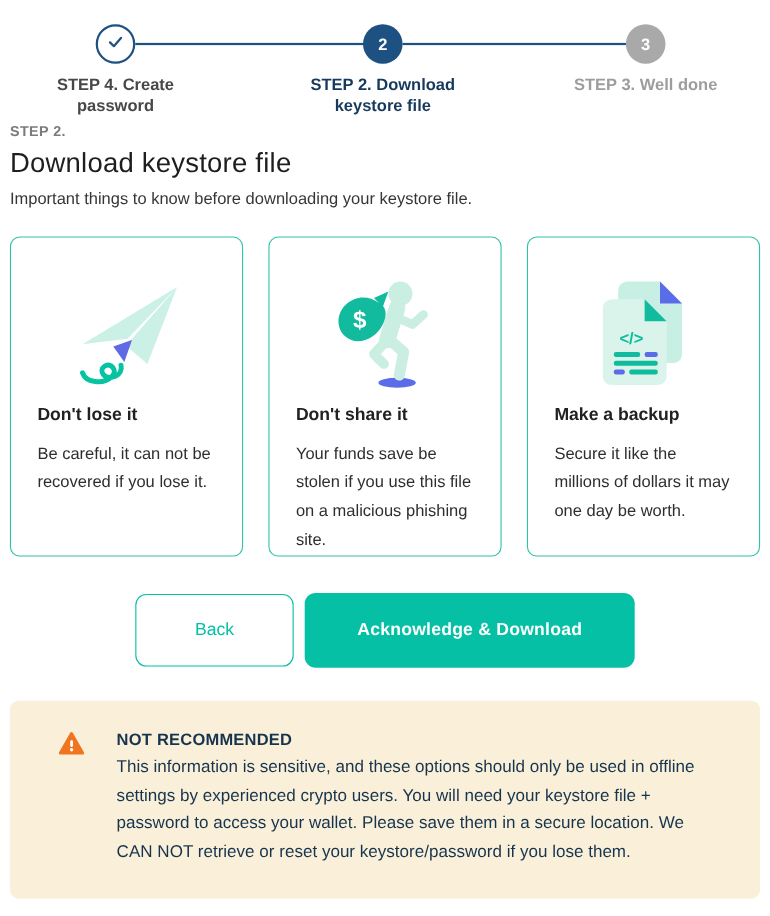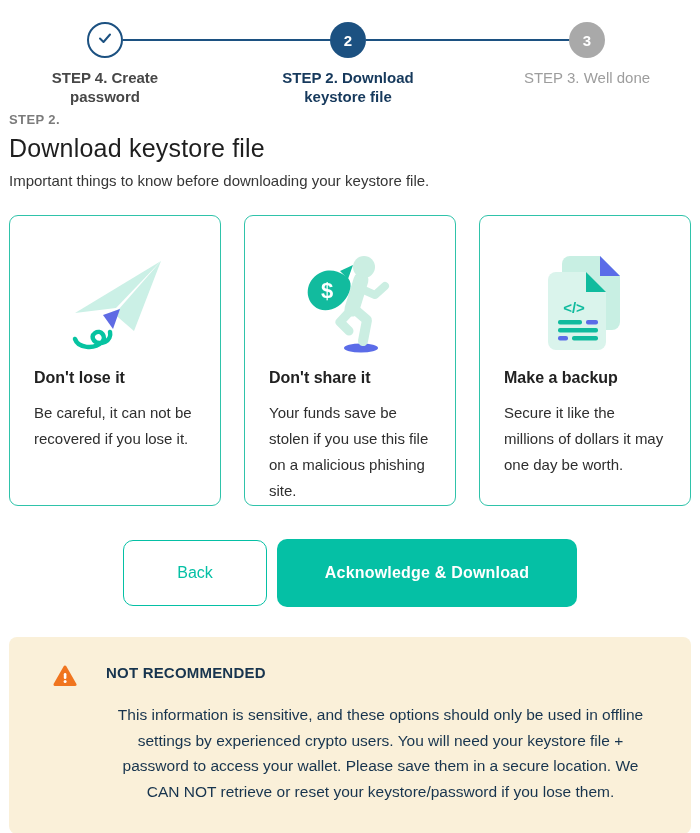--- a/index.html
+++ b/index.html
@@ -13,21 +13,21 @@
   .step-line.l2 { left: 366px; width: 204px; }
   .step-circle { position: absolute; top: 22px; width: 36px; height: 36px; border-radius: 50%;
                  display: flex; align-items: center; justify-content: center; z-index: 2; }
   .step-circle.done   { left: 87px;  background: #ffffff; border: 2px solid #1c5181; }
   .step-circle.active { left: 330px; background: #1c5181; }
   .step-circle.pending{ left: 569px; background: #a9a9a9; }
   .step-num { color: #ffffff; font-size: 15px; font-weight: bold; }
   .step-label { position: absolute; top: 68px; text-align: center; font-size: 15px; line-height: 19px; }
   .step-label.s1 { left: 25px;  width: 160px; font-weight: bold; color: #474747; }
   .step-label.s2 { left: 258px; width: 180px; font-weight: bold; color: #16395c; }
-  .step-label.s3 { left: 497px; width: 180px; font-weight: normal; color: #9d9d9d; }
+  .step-label.s3 { left: 497px; width: 180px; font-weight: bold; color: #9d9d9d; }
 
   
   .content { padding: 0 9px; }
   .eyebrow  { font-size: 13px; font-weight: bold; letter-spacing: .4px; color: #7b7b7b; }
   .title    { margin-top: 7px; font-size: 25px; font-weight: normal; color: #1e1e1e; letter-spacing: .2px; }
   .subtitle { margin-top: 9px; font-size: 15px; color: #363636; }
 
   
   .cards { display: flex; gap: 23px; margin-top: 26px; }
   .card { flex: 1 1 0; height: 291px; border: 1px solid #2fc3aa; border-radius: 9px;
@@ -44,21 +44,21 @@
   .btn-back { width: 144px; height: 66px; background: #ffffff; border: 1px solid #05c0a5;
               color: #05c0a5; font-weight: normal; }
   .btn-ack  { width: 300px; height: 68px; background: #05c0a5; border: none;
               color: #ffffff; font-weight: bold; letter-spacing: .2px; }
 
   
   .warning { margin: 30px 9px 0 9px; background: #faf0d9; border-radius: 8px;
              padding: 27px 36px 30px 44px; display: flex; gap: 29px; }
   .warning-icon { flex: 0 0 24px; margin-top: 1px; }
   .warning-title { font-size: 15px; font-weight: bold; color: #17344e; letter-spacing: .2px; }
-  .warning-body  { margin-top: 21px; font-size: 15.5px; line-height: 25.5px; color: #17344e; max-width: 566px; text-align: center; }
+  .warning-body  { margin-top: 4px; font-size: 15.5px; line-height: 25.5px; color: #17344e; max-width: 566px; }
 </style>
 </head>
 <body>
 
 <div class="stepper">
   <div class="step-line l1"></div>
   <div class="step-line l2"></div>
 
   <div class="step-circle done">
     <span>

